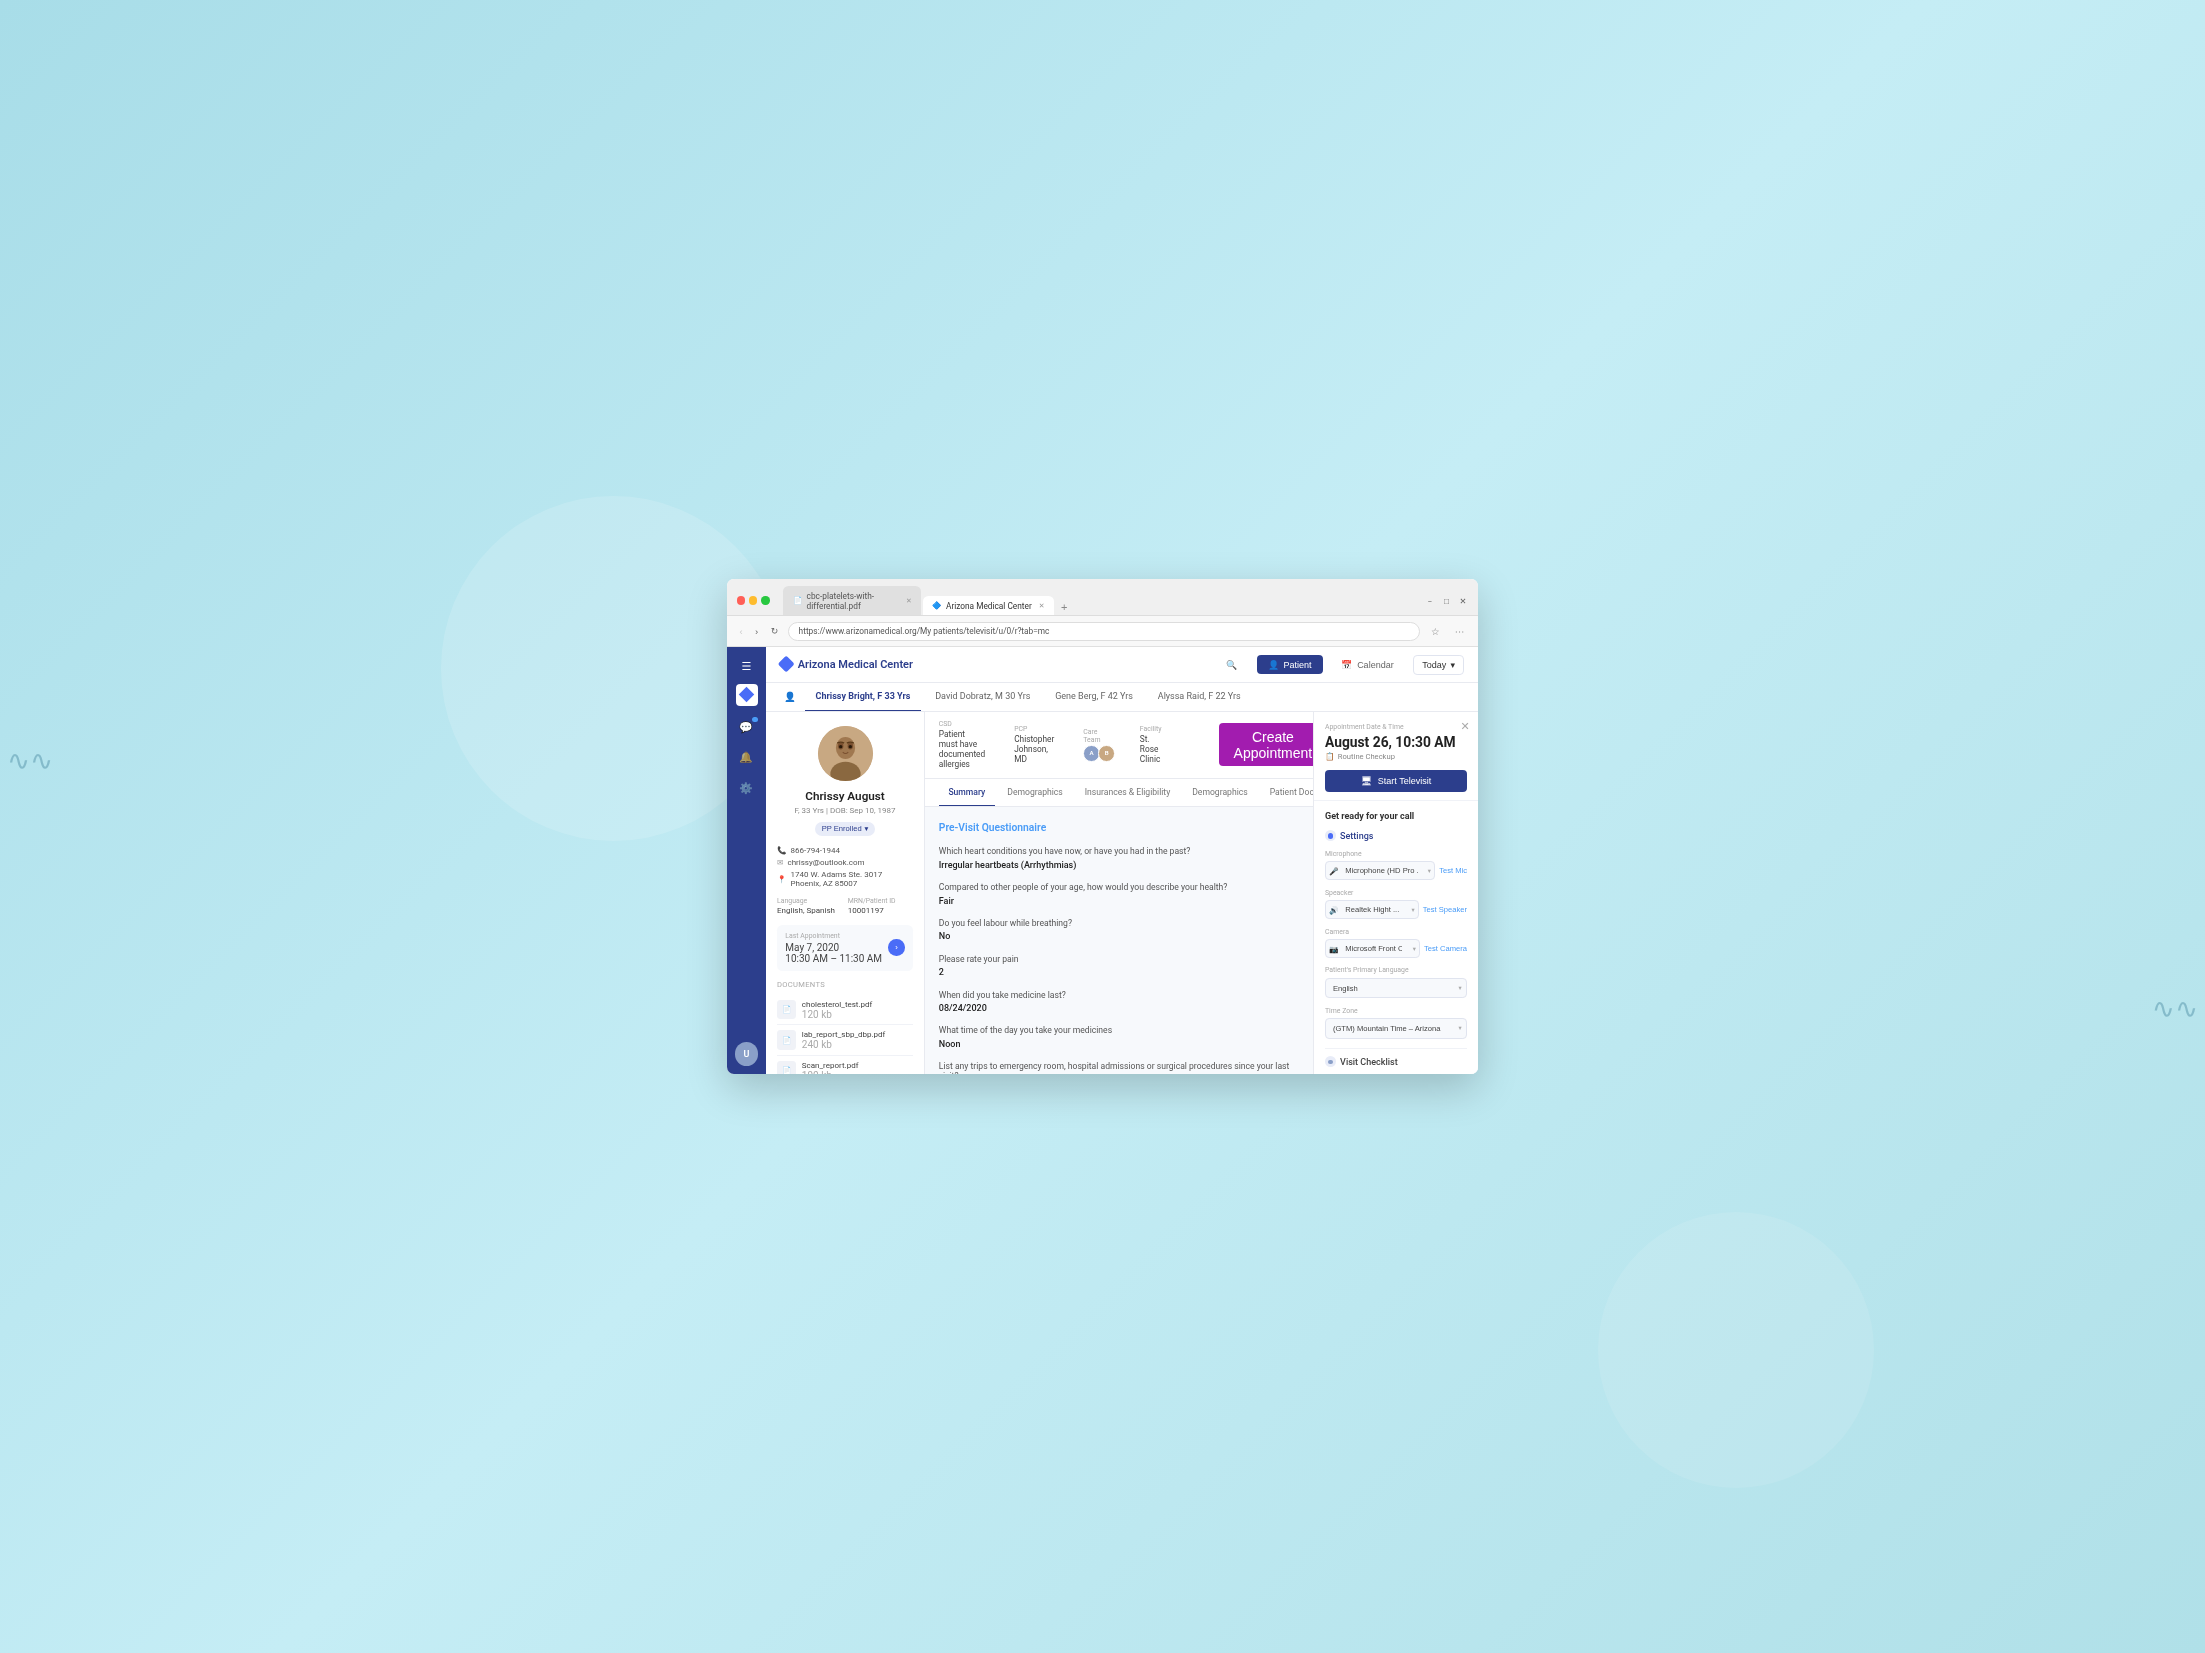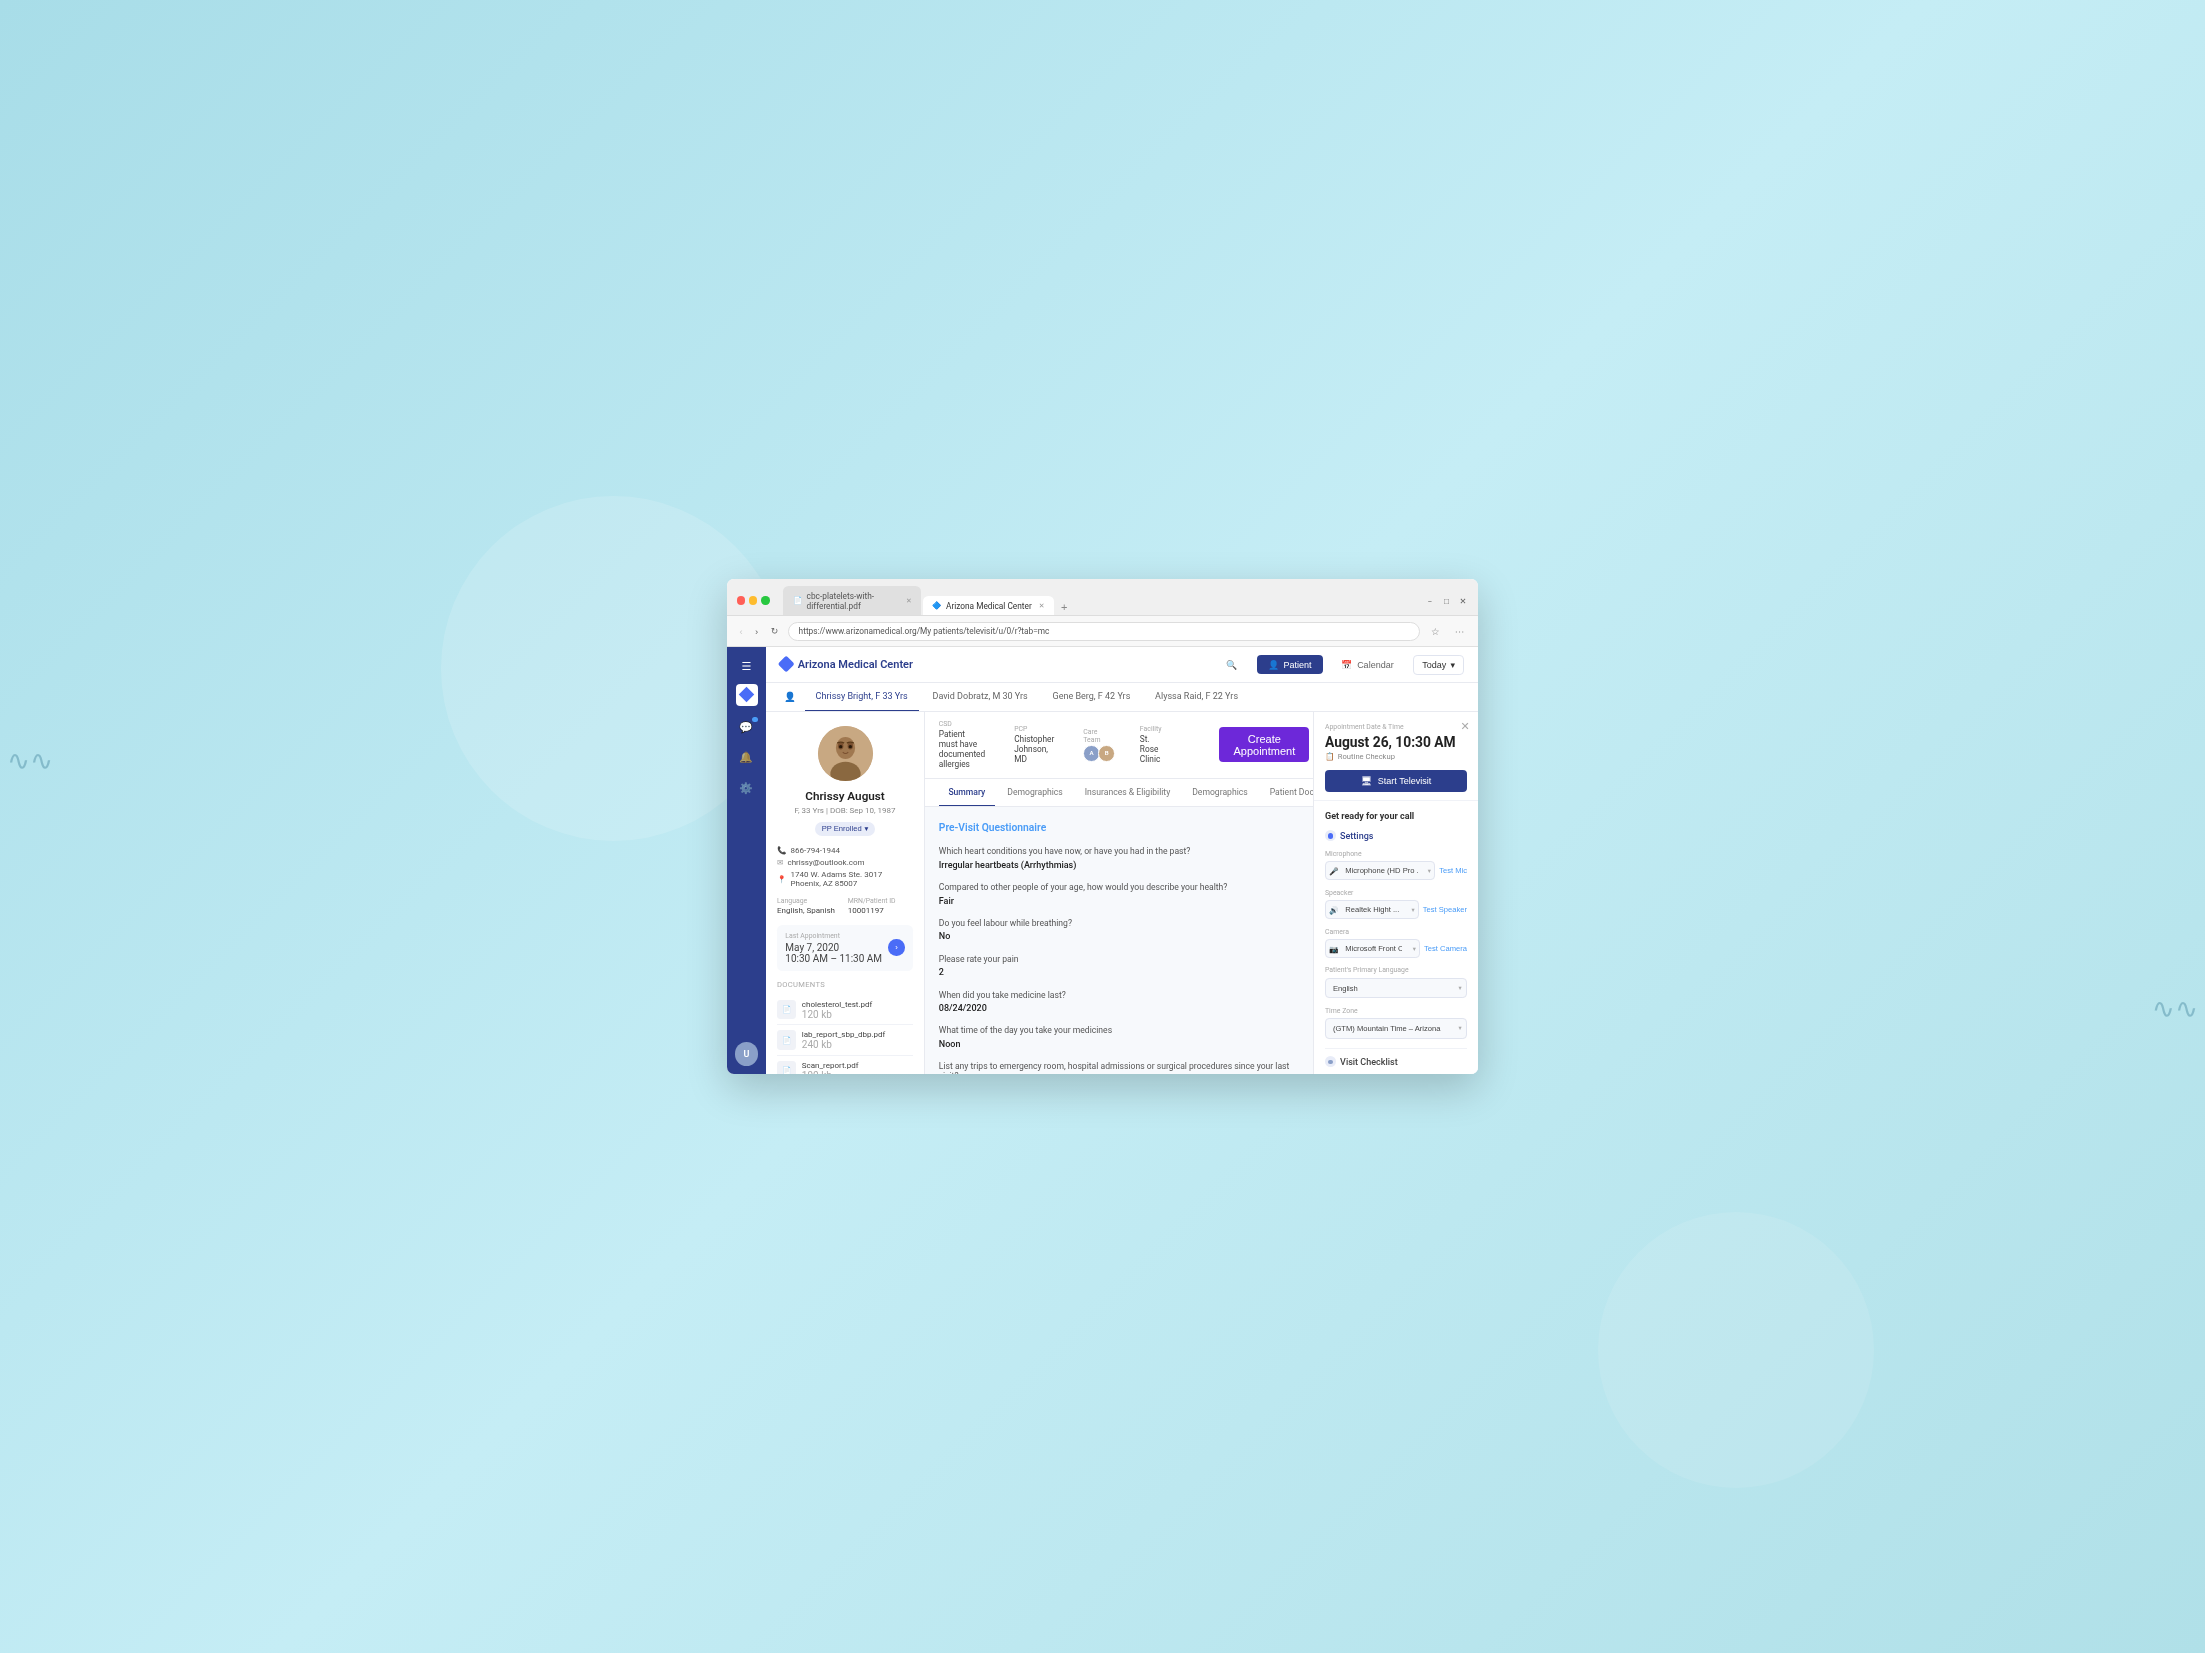--- a/index.html
+++ b/index.html
@@ -294,21 +294,21 @@
       padding: 8.3px 11px;
       font-size: 9px;
       color: #666;
       cursor: pointer;
       border-bottom: 1.4px solid transparent;
       white-space: nowrap;
     }
     .patient-tab.active {
       color: #2c3e8c;
       border-bottom-color: #2c3e8c;
-      font-weight: 400;
+      font-weight: 700;
     }
     
     .content-area {
       display: flex;
       flex: 1;
       overflow: hidden;
     }
     
     .patient-card {
       width: 159px;
@@ -477,26 +477,26 @@
       font-size: 8.3px;
       color: #444;
     }
     .info-bar-spacer { flex: 1; }
     .action-btns {
       display: flex;
       gap: 5.5px;
       align-items: center;
     }
     .create-appt-btn {
-      background: #6d28d9;
+      background: #a21caf;
       color: #fff;
       border: none;
       padding: 5.5px 11px;
       border-radius: 4.1px;
-      font-size: 11px;
+      font-size: 14px;
       cursor: pointer;
     }
     .more-actions-btn {
       width: 22px; height: 22px;
       background: none;
       border: 0.7px solid #e0e4ef;
       border-radius: 4.1px;
       cursor: pointer;
       display: flex; align-items: center; justify-content: center;
       color: #666;

